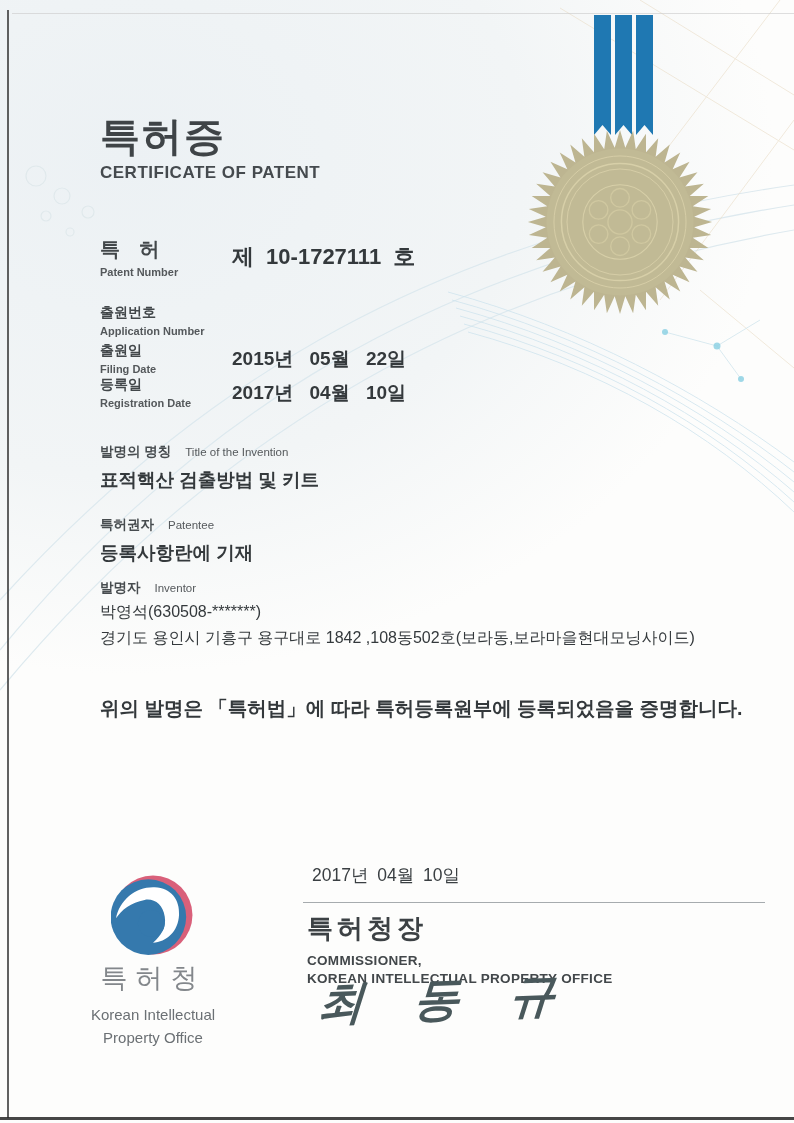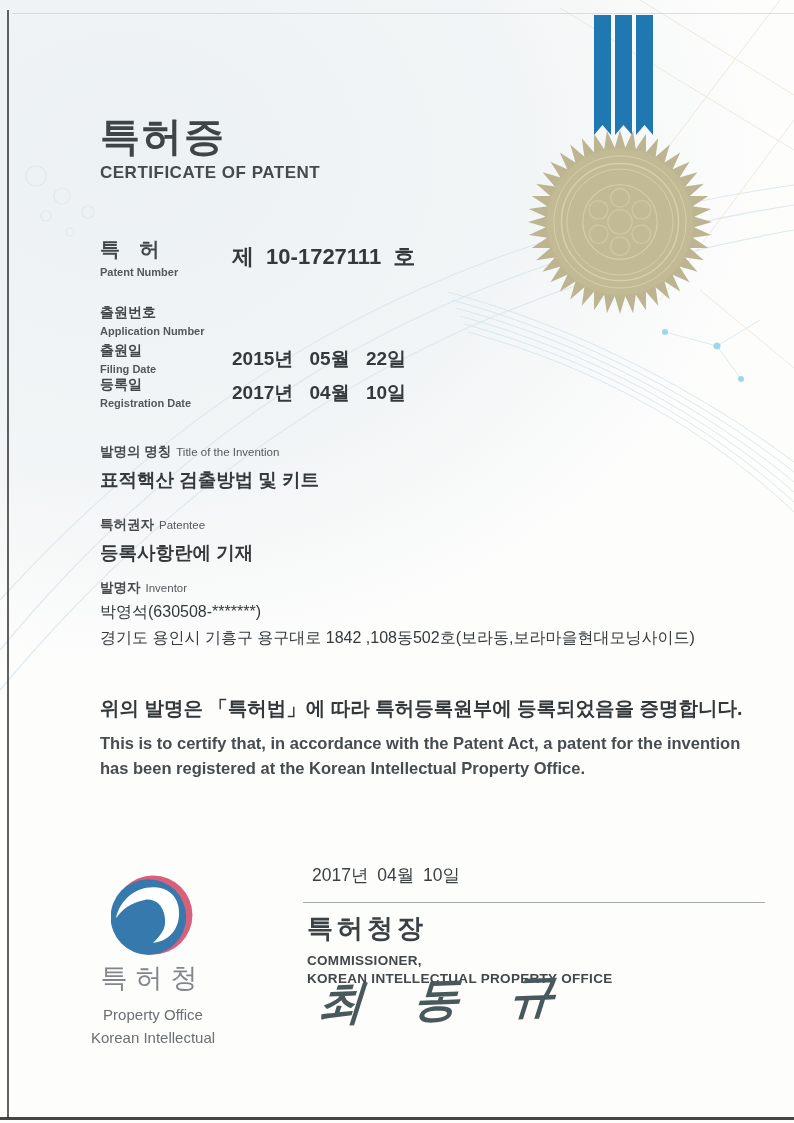--- a/index.html
+++ b/index.html
@@ -37,21 +37,21 @@
   .row{left:100px;display:flex;align-items:center;}
   .labels{width:132px;flex:0 0 132px;}
   .lk{font-size:14px;font-weight:700;color:#42474a;}
   .le{font-size:11px;font-weight:600;color:#54585b;margin-top:3px;}
   .val{font-size:19px;font-weight:700;color:#34393c;word-spacing:6px;white-space:nowrap;}
   .row-patent .lk{font-size:20px;letter-spacing:7px;}
   .row-patent .val{font-size:22px;}
   .row-date .val{word-spacing:11px;}
   
   .sect{left:100px;}
-  .sect .head{display:flex;align-items:baseline;gap:5px;}
+  .sect .head{display:flex;align-items:baseline;gap:14px;}
   .sect .head .lk{font-size:13.5px;font-weight:600;color:#474c4f;}
   .sect .head .le{font-size:11.5px;font-weight:400;color:#55595c;margin-top:0;}
   .sect .big{margin-top:6px;font-size:18.5px;font-weight:700;color:#34393c;}
   .sect .mid{margin-top:5px;font-size:16px;font-weight:400;color:#34393c;}
   
   .statement{left:100px;top:695px;width:660px;}
   .st-ko{font-size:19.5px;font-weight:700;color:#33383b;}
   .st-en{margin-top:9px;font-size:16.5px;font-weight:600;color:#474c50;line-height:25px;}
   
   .issue-date{left:312px;top:863px;font-size:17.5px;color:#3a3f42;word-spacing:4px;}
@@ -204,24 +204,20 @@
     <div class="head">
       <span class="lk">발명자</span>
       <span class="le">Inventor</span>
     </div>
     <div class="mid">박영석(630508-*******)</div>
     <div class="mid">경기도 용인시 기흥구  용구대로  1842 ,108동502호(보라동,보라마을현대모닝사이드)</div>
   </div>
 
   <div class="abs statement">
     <div class="st-ko">위의 발명은 「특허법」에 따라 특허등록원부에 등록되었음을 증명합니다.</div>
-    <div class="st-en">
-      <div>This is to certify that, in accordance with the Patent Act, a patent for the invention</div>
-      <div>has been registered at the Korean Intellectual Property Office.</div>
-    </div>
   </div>
 
   <div class="abs issue-date">2017년 04월 10일</div>
 
   <div class="abs rule"></div>
 
   <div class="abs signer">
     <h2>특허청장</h2>
     <div class="c1">COMMISSIONER,</div>
     <div class="c2">KOREAN INTELLECTUAL PROPERTY OFFICE</div>
@@ -232,17 +228,17 @@
   <svg class="abs logo" viewBox="0 0 100 100" aria-hidden="true">
     <circle cx="50" cy="50" r="47" fill="#d9607a"></circle>
     <circle cx="44.5" cy="52.5" r="45" fill="#3579ad"></circle>
     <path d="M 6 54 C 10 32 30 16 52 17 C 72 18 82 32 81 50 C 80 70 66 82 50 83
              C 60 74 66 64 64 52 C 62 38 52 30 40 32 C 24 35 12 44 6 54 Z" fill="#ffffff"></path>
     <circle cx="48" cy="60" r="16" fill="#3579ad"></circle>
   </svg>
 
   <div class="abs agency-ko">특허청</div>
   <div class="abs agency-en">
+    <div>Korean Intellectual</div>
     <div>Property Office</div>
-    <div>Korean Intellectual</div>
   </div>
 
 </div>
 
 </body></html>

